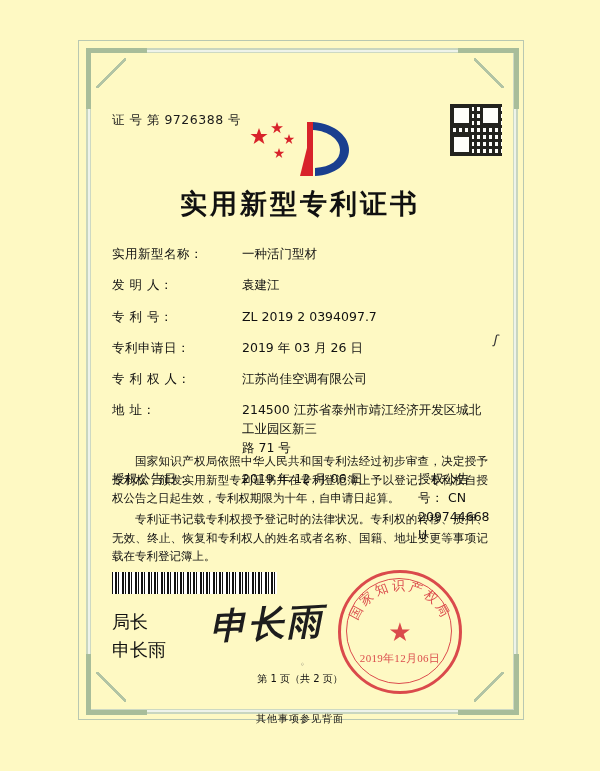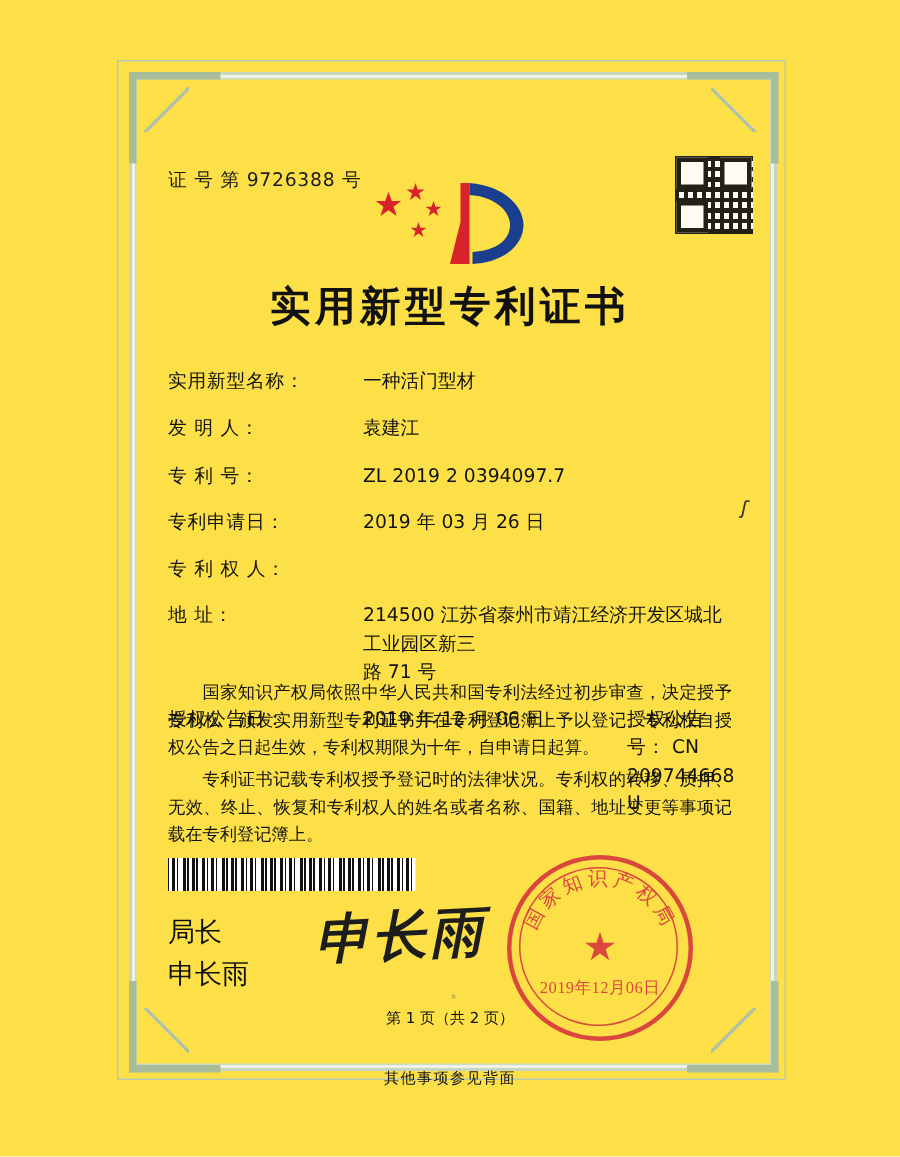--- a/index.html
+++ b/index.html
@@ -11,21 +11,21 @@
     width: 600px;
     height: 771px;
     font-family: "DejaVu Sans", "Liberation Sans", sans-serif;
     color: #1a1a1a;
     overflow: hidden;
   }
   .page {
     position: relative;
     width: 600px;
     height: 771px;
-    background: #fde047;
+    background: #fef9c3;
   }
   
   .frame-outer {
     position: absolute;
     left: 78px;
     top: 40px;
     width: 444px;
     height: 678px;
     border: 1px solid #b9c8b1;
   }
@@ -340,20 +340,21 @@
       <div class="value">ZL 2019 2 0394097.7</div>
     </div>
 
     <div class="row">
       <div class="label">专利申请日：</div>
       <div class="value">2019 年 03 月 26 日</div>
     </div>
 
     <div class="row">
       <div class="label">专 利 权 人：</div>
+      <div class="value">江苏尚佳空调有限公司</div>
     </div>
 
     <div class="row">
       <div class="label">地    址：</div>
       <div class="value">
         <span>214500 江苏省泰州市靖江经济开发区城北工业园区新三</span>
         <span class="second-line">路 71 号</span>
       </div>
     </div>
 

